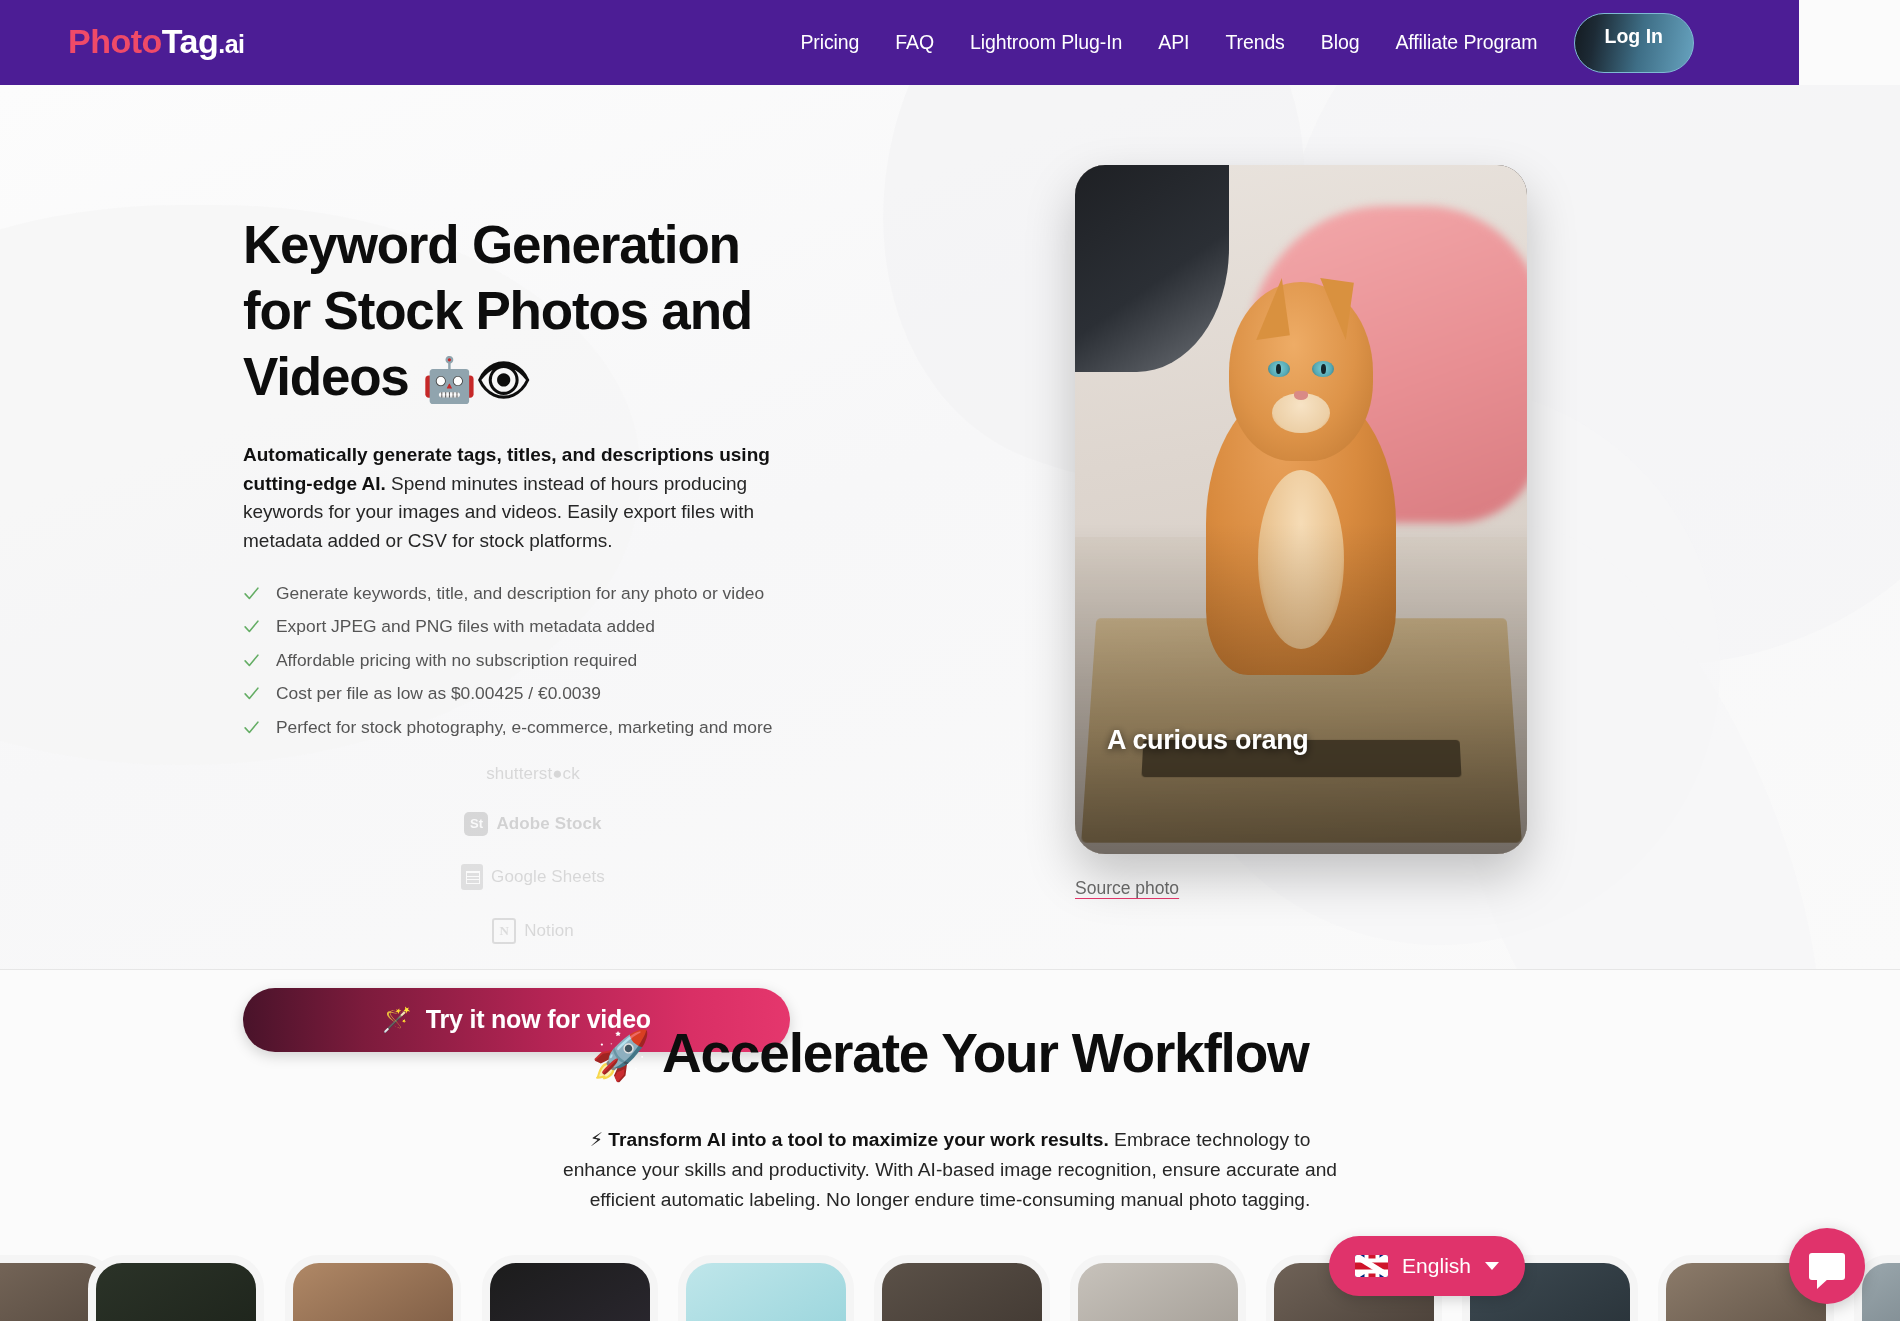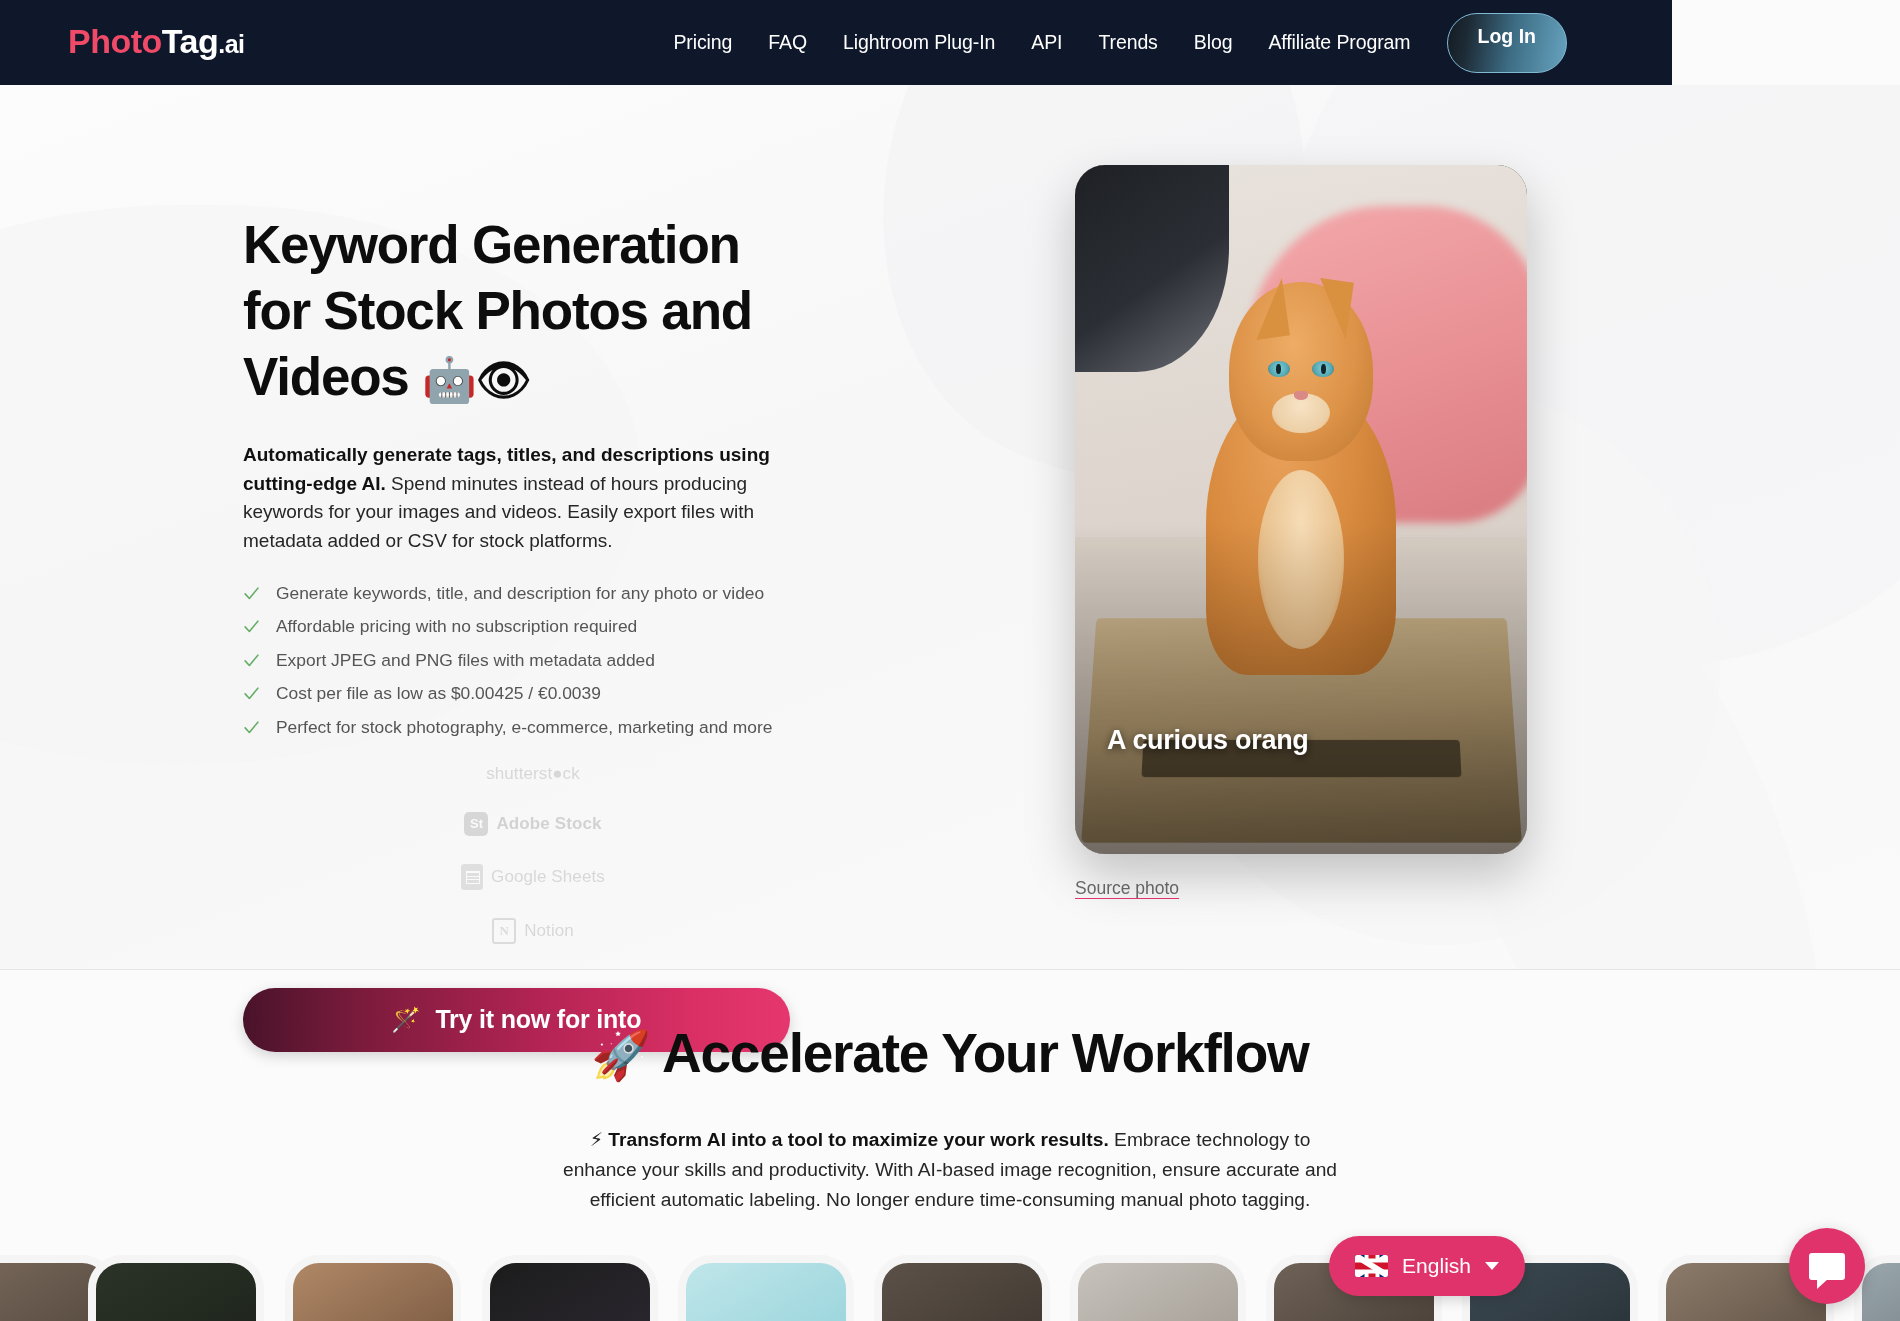--- a/index.html
+++ b/index.html
@@ -7,22 +7,22 @@
     width: 1900px; height: 1321px;
     overflow: hidden;
     font-family: "Liberation Sans", sans-serif;
     background: #fff;
   }
   .page { position: relative; width: 1900px; height: 1321px; overflow: hidden; background: #fbfbfb; }
 
   
   .navbar {
     position: absolute; top: 0; left: 0;
-    width: 1672px; height: 85px;
-    background: #0f172a;
+    width: 1799px; height: 85px;
+    background: #4c1d95;
     display: flex; align-items: center;
     z-index: 50;
   }
   .logo {
     position: absolute; left: 68px; top: 16px;
     font-size: 34px; font-weight: 700; letter-spacing: -0.5px;
     line-height: 50px; white-space: nowrap;
     cursor: pointer;
   }
   .logo .lg-photo { color: #ef4a68; }
@@ -276,27 +276,27 @@
       <li class="feature-row">
         <svg class="check" viewBox="0 0 24 24">
             <path d="M3 12.5 L9 19 L21 4.5" fill="none" stroke="#64ad64" stroke-width="2.2" stroke-linecap="round" stroke-linejoin="round"></path>
           </svg>
         <span class="feature-label">Generate keywords, title, and description for any photo or video</span>
       </li>
       <li class="feature-row">
         <svg class="check" viewBox="0 0 24 24">
             <path d="M3 12.5 L9 19 L21 4.5" fill="none" stroke="#64ad64" stroke-width="2.2" stroke-linecap="round" stroke-linejoin="round"></path>
           </svg>
+        <span class="feature-label">Export JPEG and PNG files with metadata added</span>
+      </li>
+      <li class="feature-row">
+        <svg class="check" viewBox="0 0 24 24">
+            <path d="M3 12.5 L9 19 L21 4.5" fill="none" stroke="#64ad64" stroke-width="2.2" stroke-linecap="round" stroke-linejoin="round"></path>
+          </svg>
         <span class="feature-label">Affordable pricing with no subscription required</span>
-      </li>
-      <li class="feature-row">
-        <svg class="check" viewBox="0 0 24 24">
-            <path d="M3 12.5 L9 19 L21 4.5" fill="none" stroke="#64ad64" stroke-width="2.2" stroke-linecap="round" stroke-linejoin="round"></path>
-          </svg>
-        <span class="feature-label">Export JPEG and PNG files with metadata added</span>
       </li>
       <li class="feature-row">
         <svg class="check" viewBox="0 0 24 24">
             <path d="M3 12.5 L9 19 L21 4.5" fill="none" stroke="#64ad64" stroke-width="2.2" stroke-linecap="round" stroke-linejoin="round"></path>
           </svg>
         <span class="feature-label">Cost per file as low as $0.00425 / €0.0039</span>
       </li>
       <li class="feature-row">
         <svg class="check" viewBox="0 0 24 24">
             <path d="M3 12.5 L9 19 L21 4.5" fill="none" stroke="#64ad64" stroke-width="2.2" stroke-linecap="round" stroke-linejoin="round"></path>
@@ -318,21 +318,21 @@
         <span class="brand-txt">Google Sheets</span>
       </div>
       <div class="brand">
         <span class="notion-badge">N</span>
         <span class="brand-txt">Notion</span>
       </div>
     </div>
 
     <button class="cta">
       <span class="wand">🪄</span>
-      <span>Try it now for into</span>
+      <span>Try it now for video</span>
     </button>
   </div>
 
   <div class="card-wrap">
     <div class="photo-card">
       <div class="ph-bg"></div>
       <div class="ph-pink"></div>
       <div class="ph-dark"></div>
       <div class="ph-floor"></div>
       <div class="ph-box">

